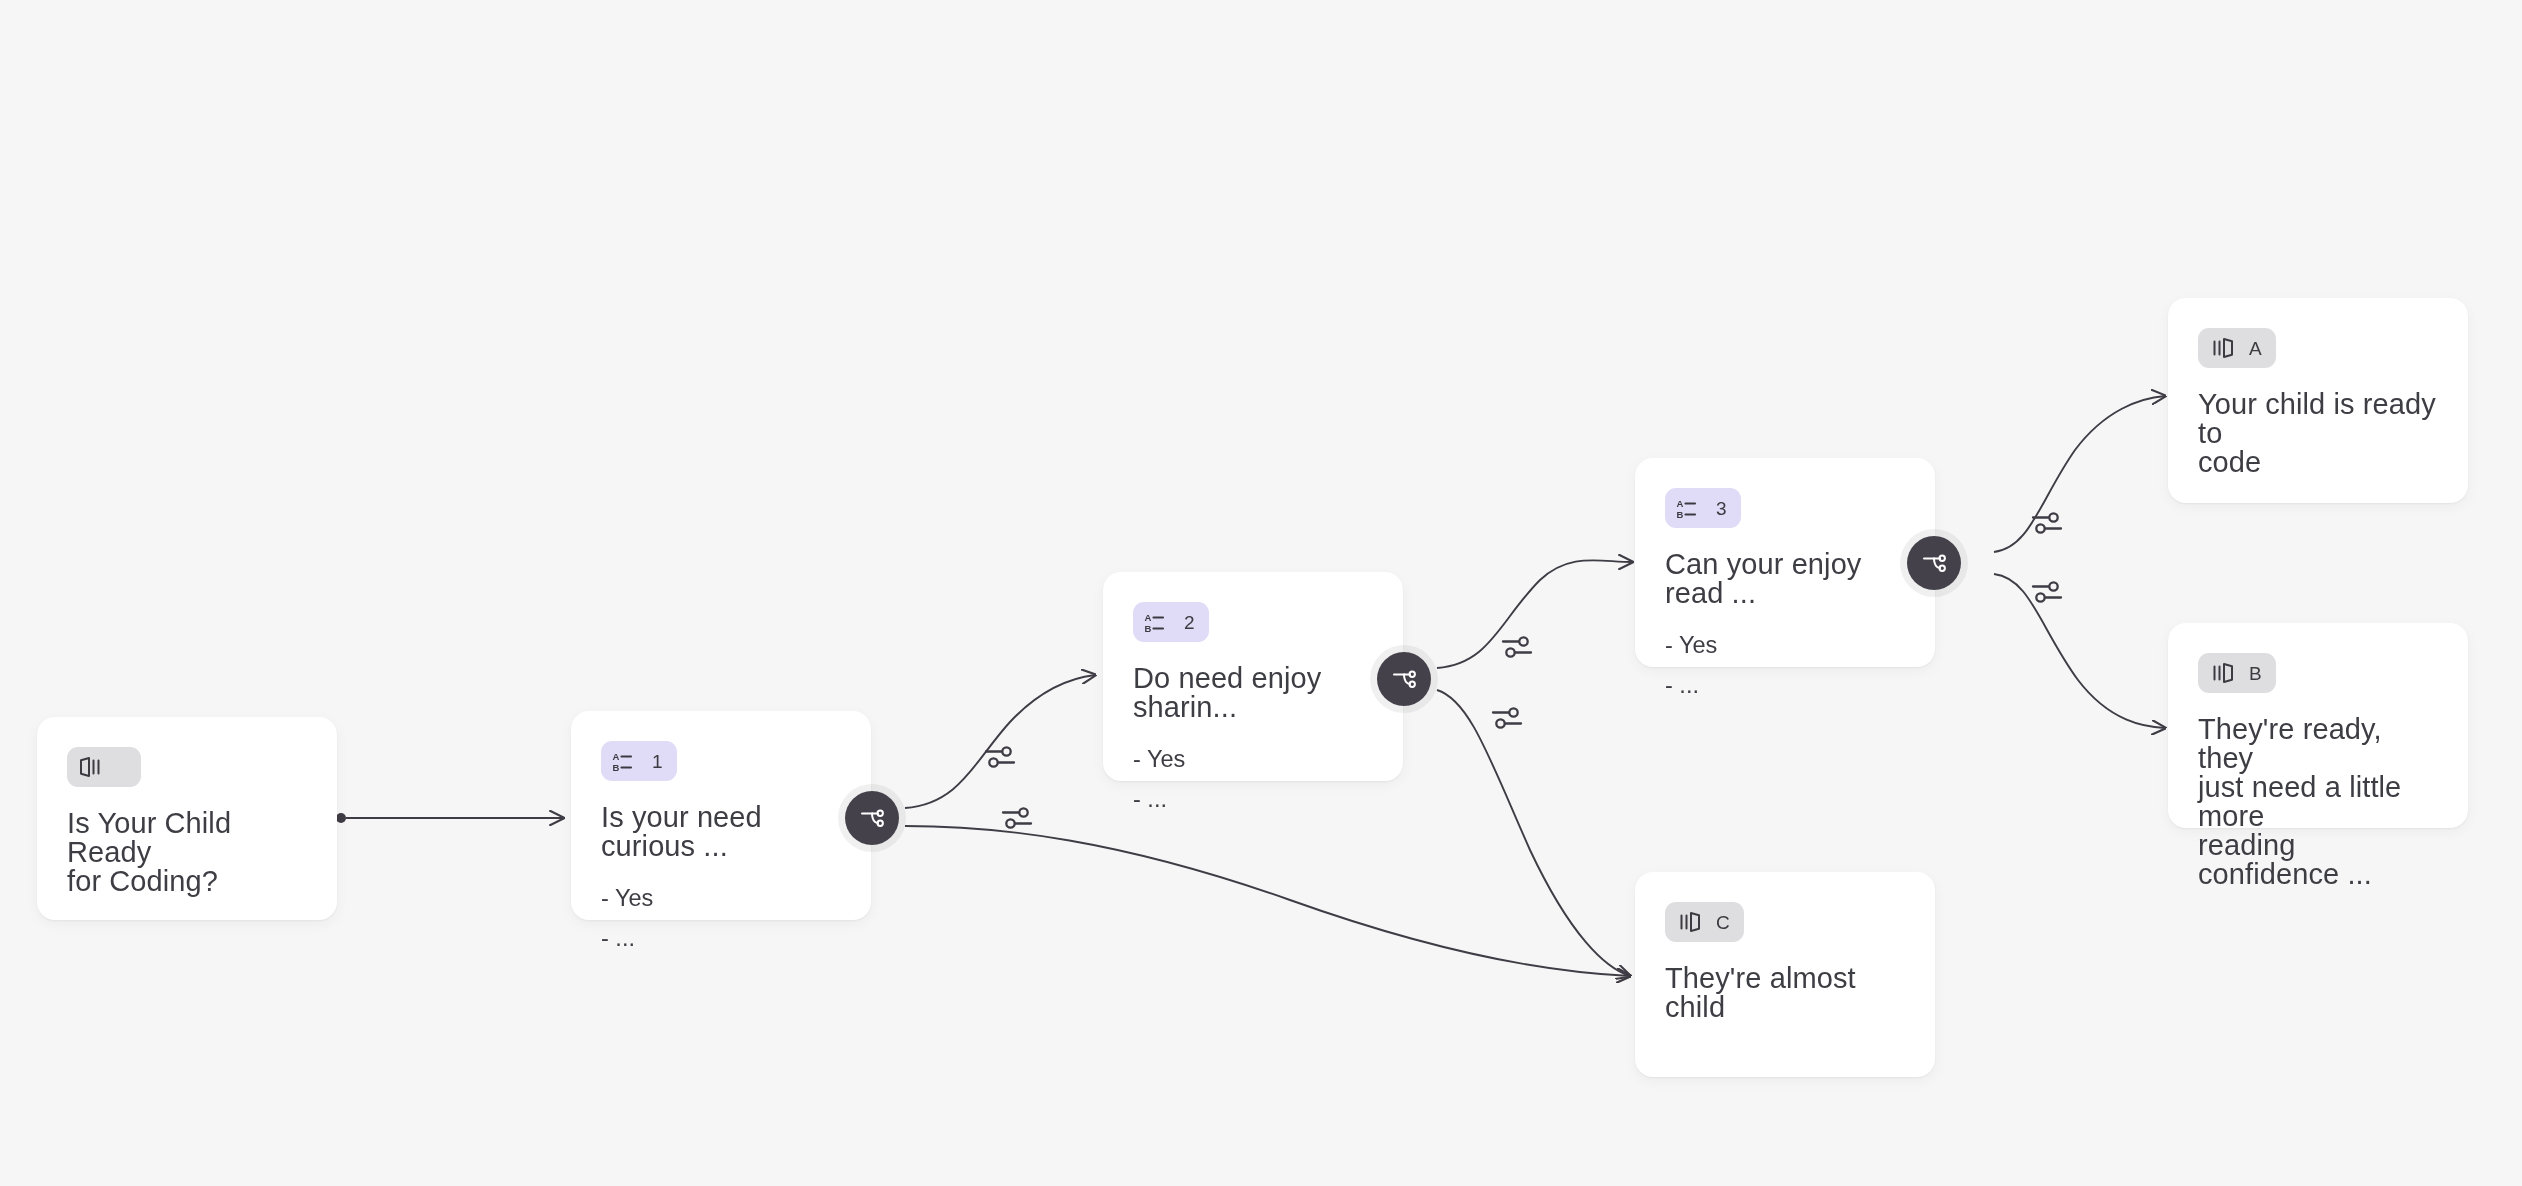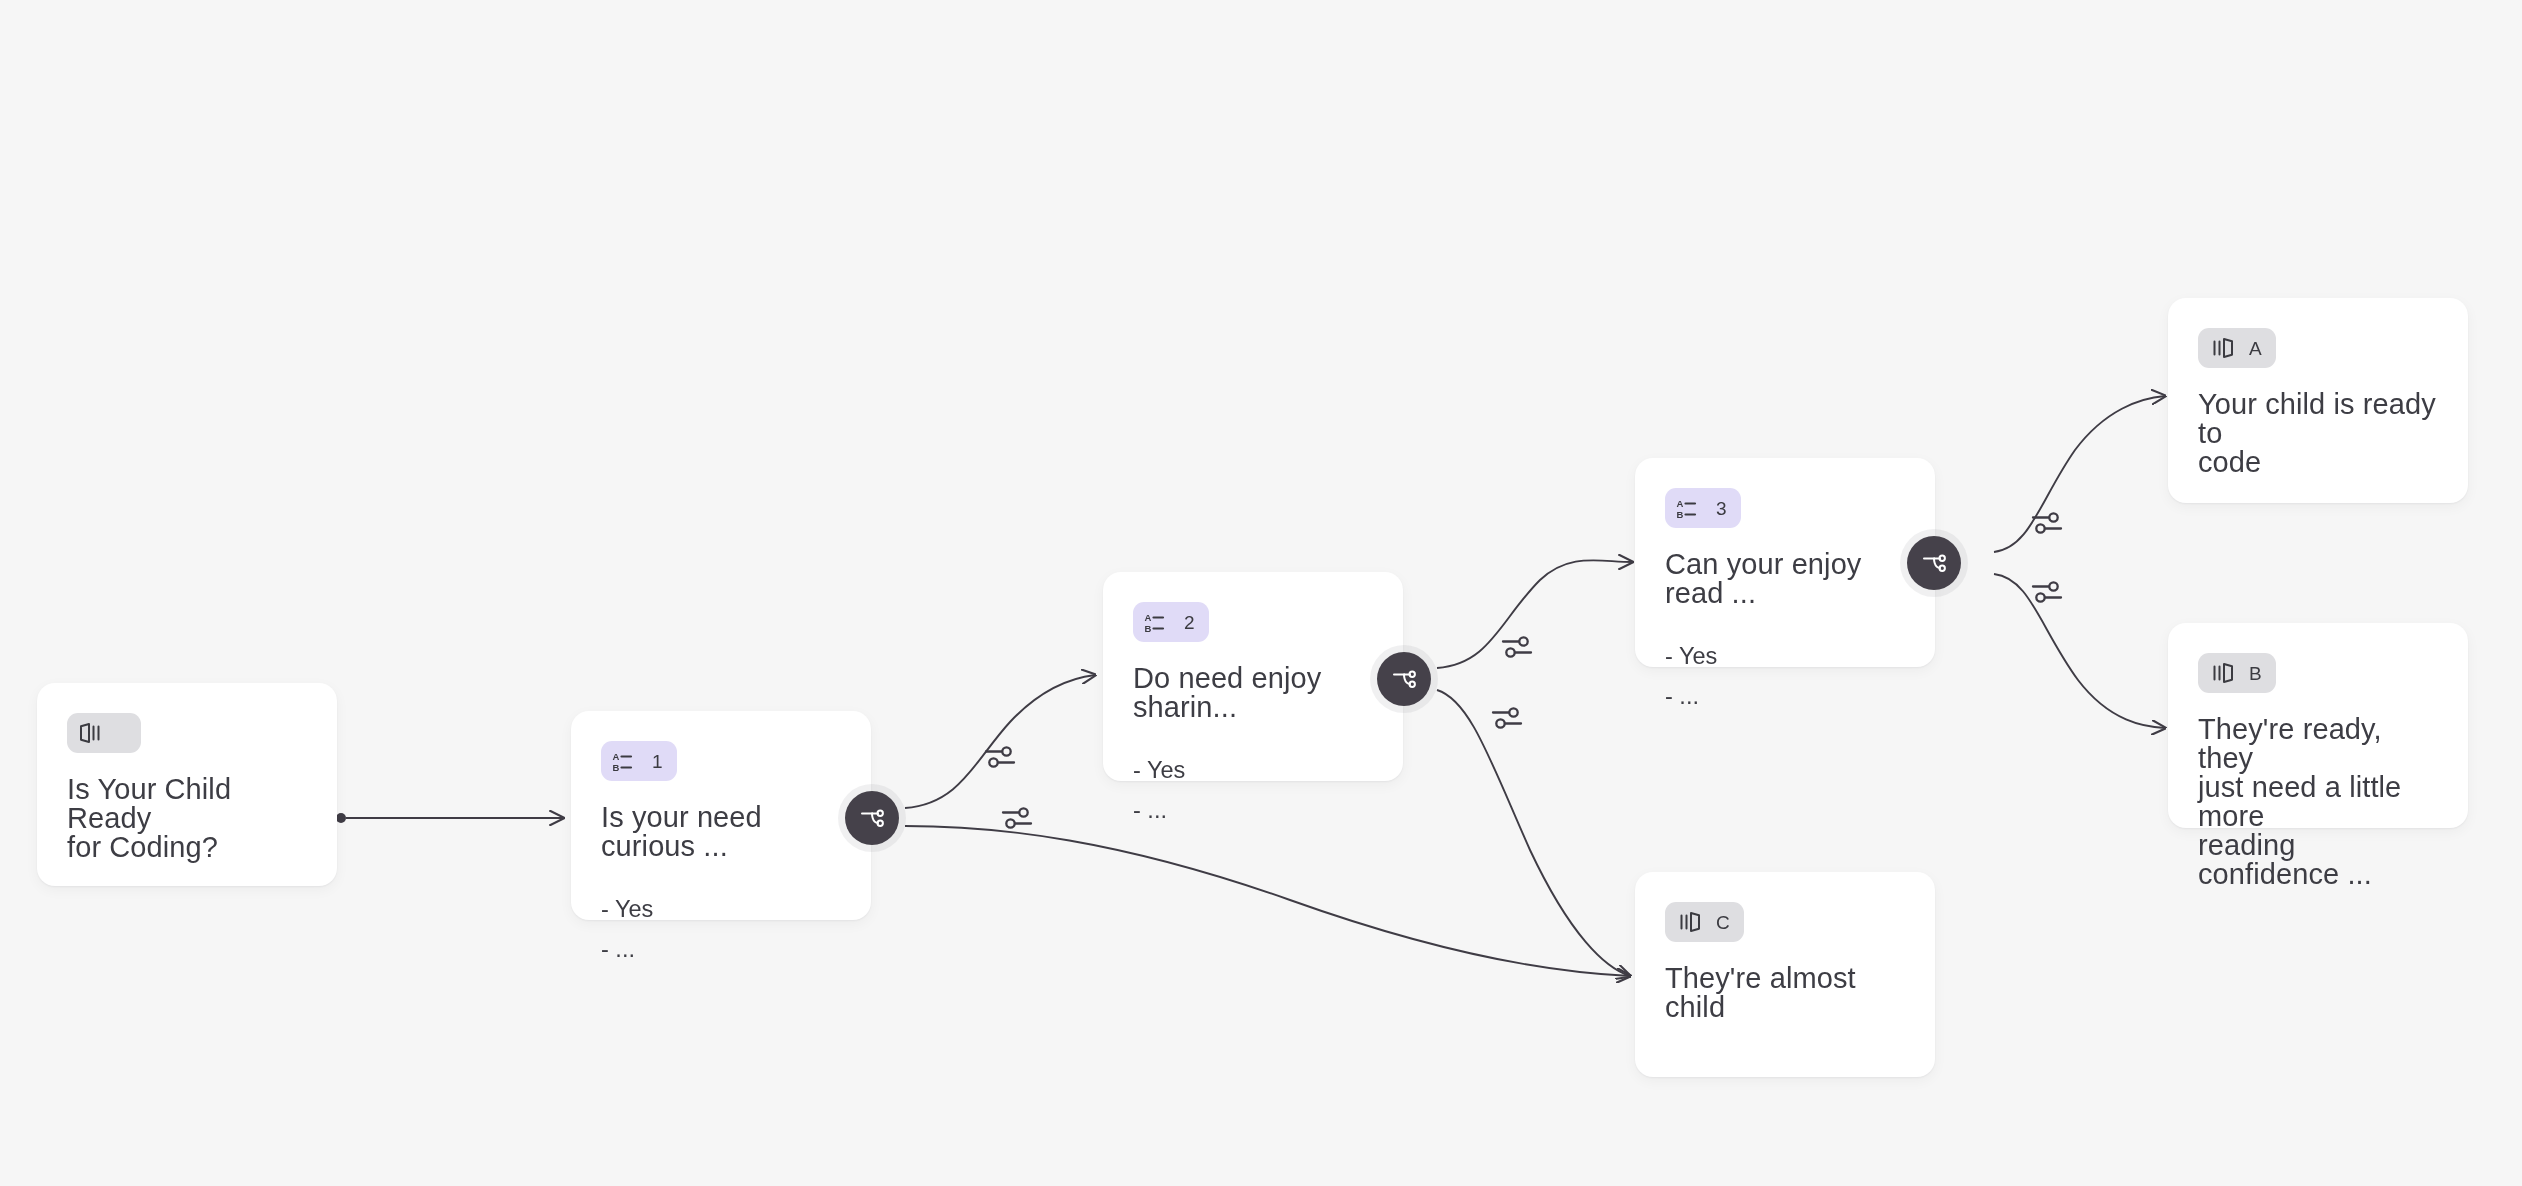--- a/index.html
+++ b/index.html
@@ -55,21 +55,21 @@
 
   .node-title {
     margin-top: 22px;
     font-size: 29px;
     line-height: 29px;
     color: #3d3d44;
     letter-spacing: .1px;
     white-space: pre-line;
   }
   .node-opts {
-    margin-top: 28px;
+    margin-top: 17px;
     font-size: 23.5px;
     line-height: 40px;
     color: #3d3d44;
   }
   .node-opts .opt { white-space: nowrap; }
 
   
   .branch-btn {
     position: absolute;
     width: 54px;
@@ -130,21 +130,21 @@
 
     <g>
       <path d="M 1994 552 C 2030 548, 2040 500, 2075 450 C 2105 410, 2140 398, 2165 396" fill="none" stroke="#3f3c45" stroke-width="1.9" marker-end="url(#arrow)"></path>
     </g>
 
     <g>
       <path d="M 1994 574 C 2030 578, 2040 628, 2078 680, 2110 722, 2145 727, 2165 728" fill="none" stroke="#3f3c45" stroke-width="1.9" marker-end="url(#arrow)"></path>
     </g>
   </svg>
 
-  <div class="node" style="left:37px; top:683px; width:300px; height:203px;">
+  <div class="node" style="left:37px; top:717px; width:300px; height:203px;">
     <div class="badge">
       <span class="bicon">
         <svg viewBox="0 0 26 22" fill="none" xmlns="http://www.w3.org/2000/svg">
           <path d="M3 4.2 L11 2 V20 L3 17.8 Z" stroke="#3b3b41" stroke-width="2" stroke-linejoin="round"></path>
           <path d="M15.5 4.5 V17.5 M20.5 4.5 V17.5" stroke="#3b3b41" stroke-width="2" stroke-linecap="round"></path>
         </svg>
       </span>
       <span class="blabel"></span>
     </div>
     <div class="node-title">Is Your Child Ready

